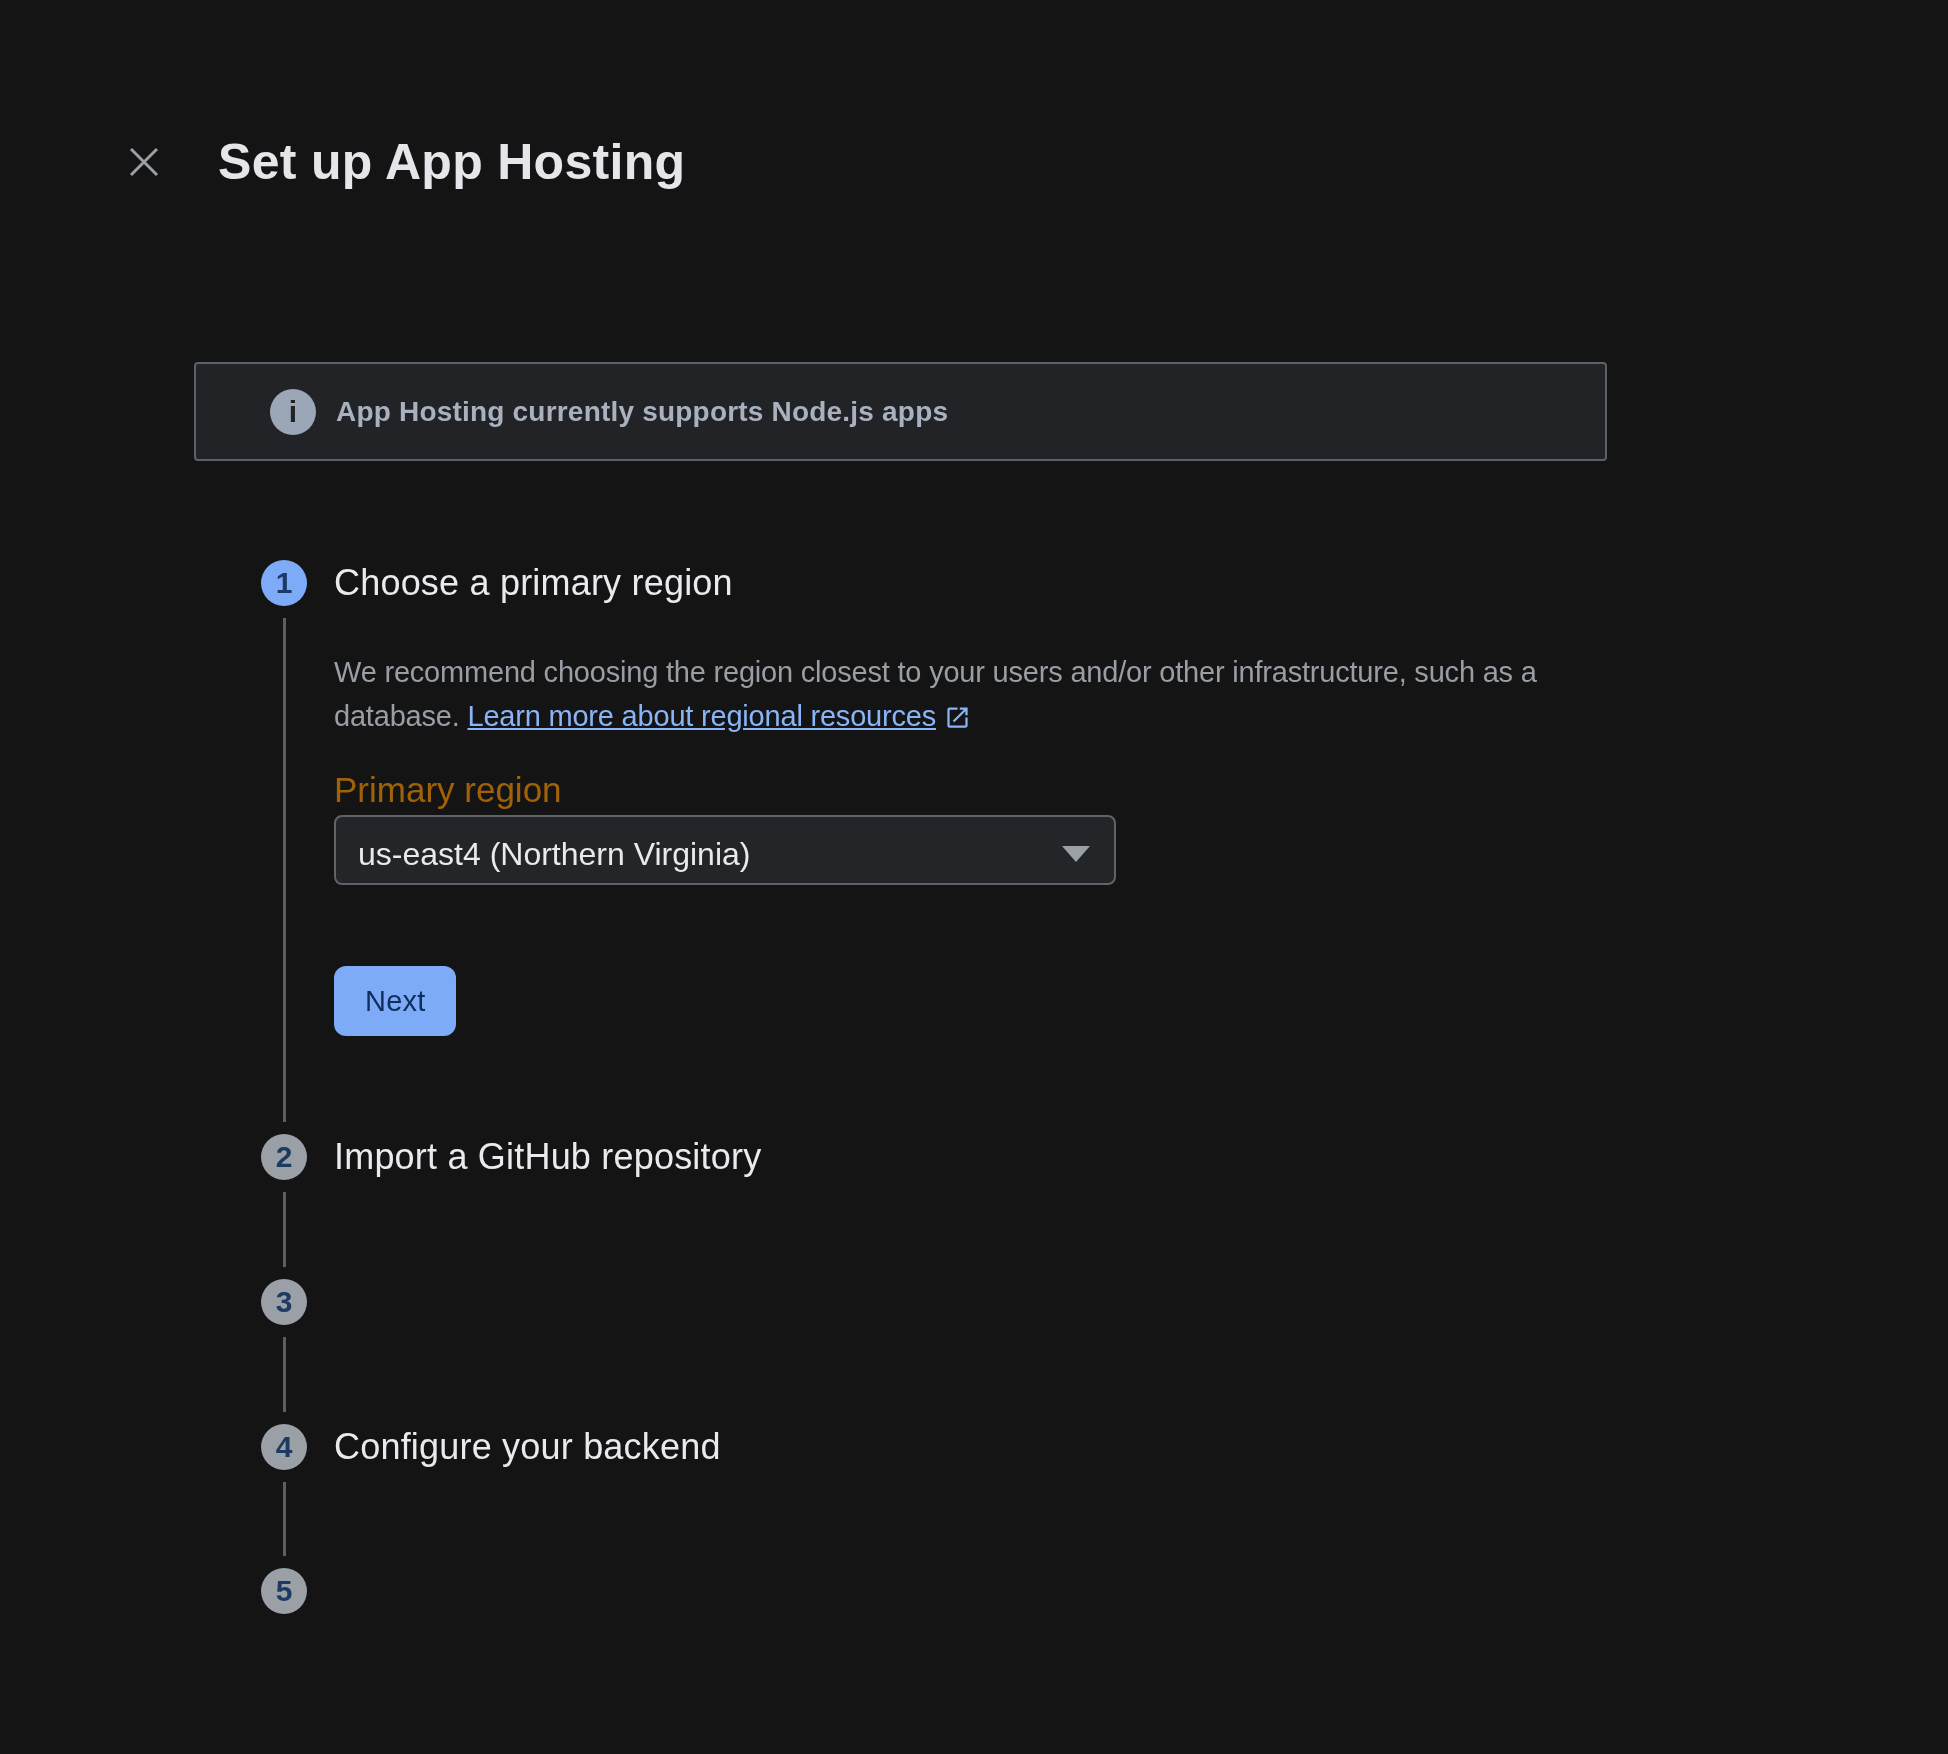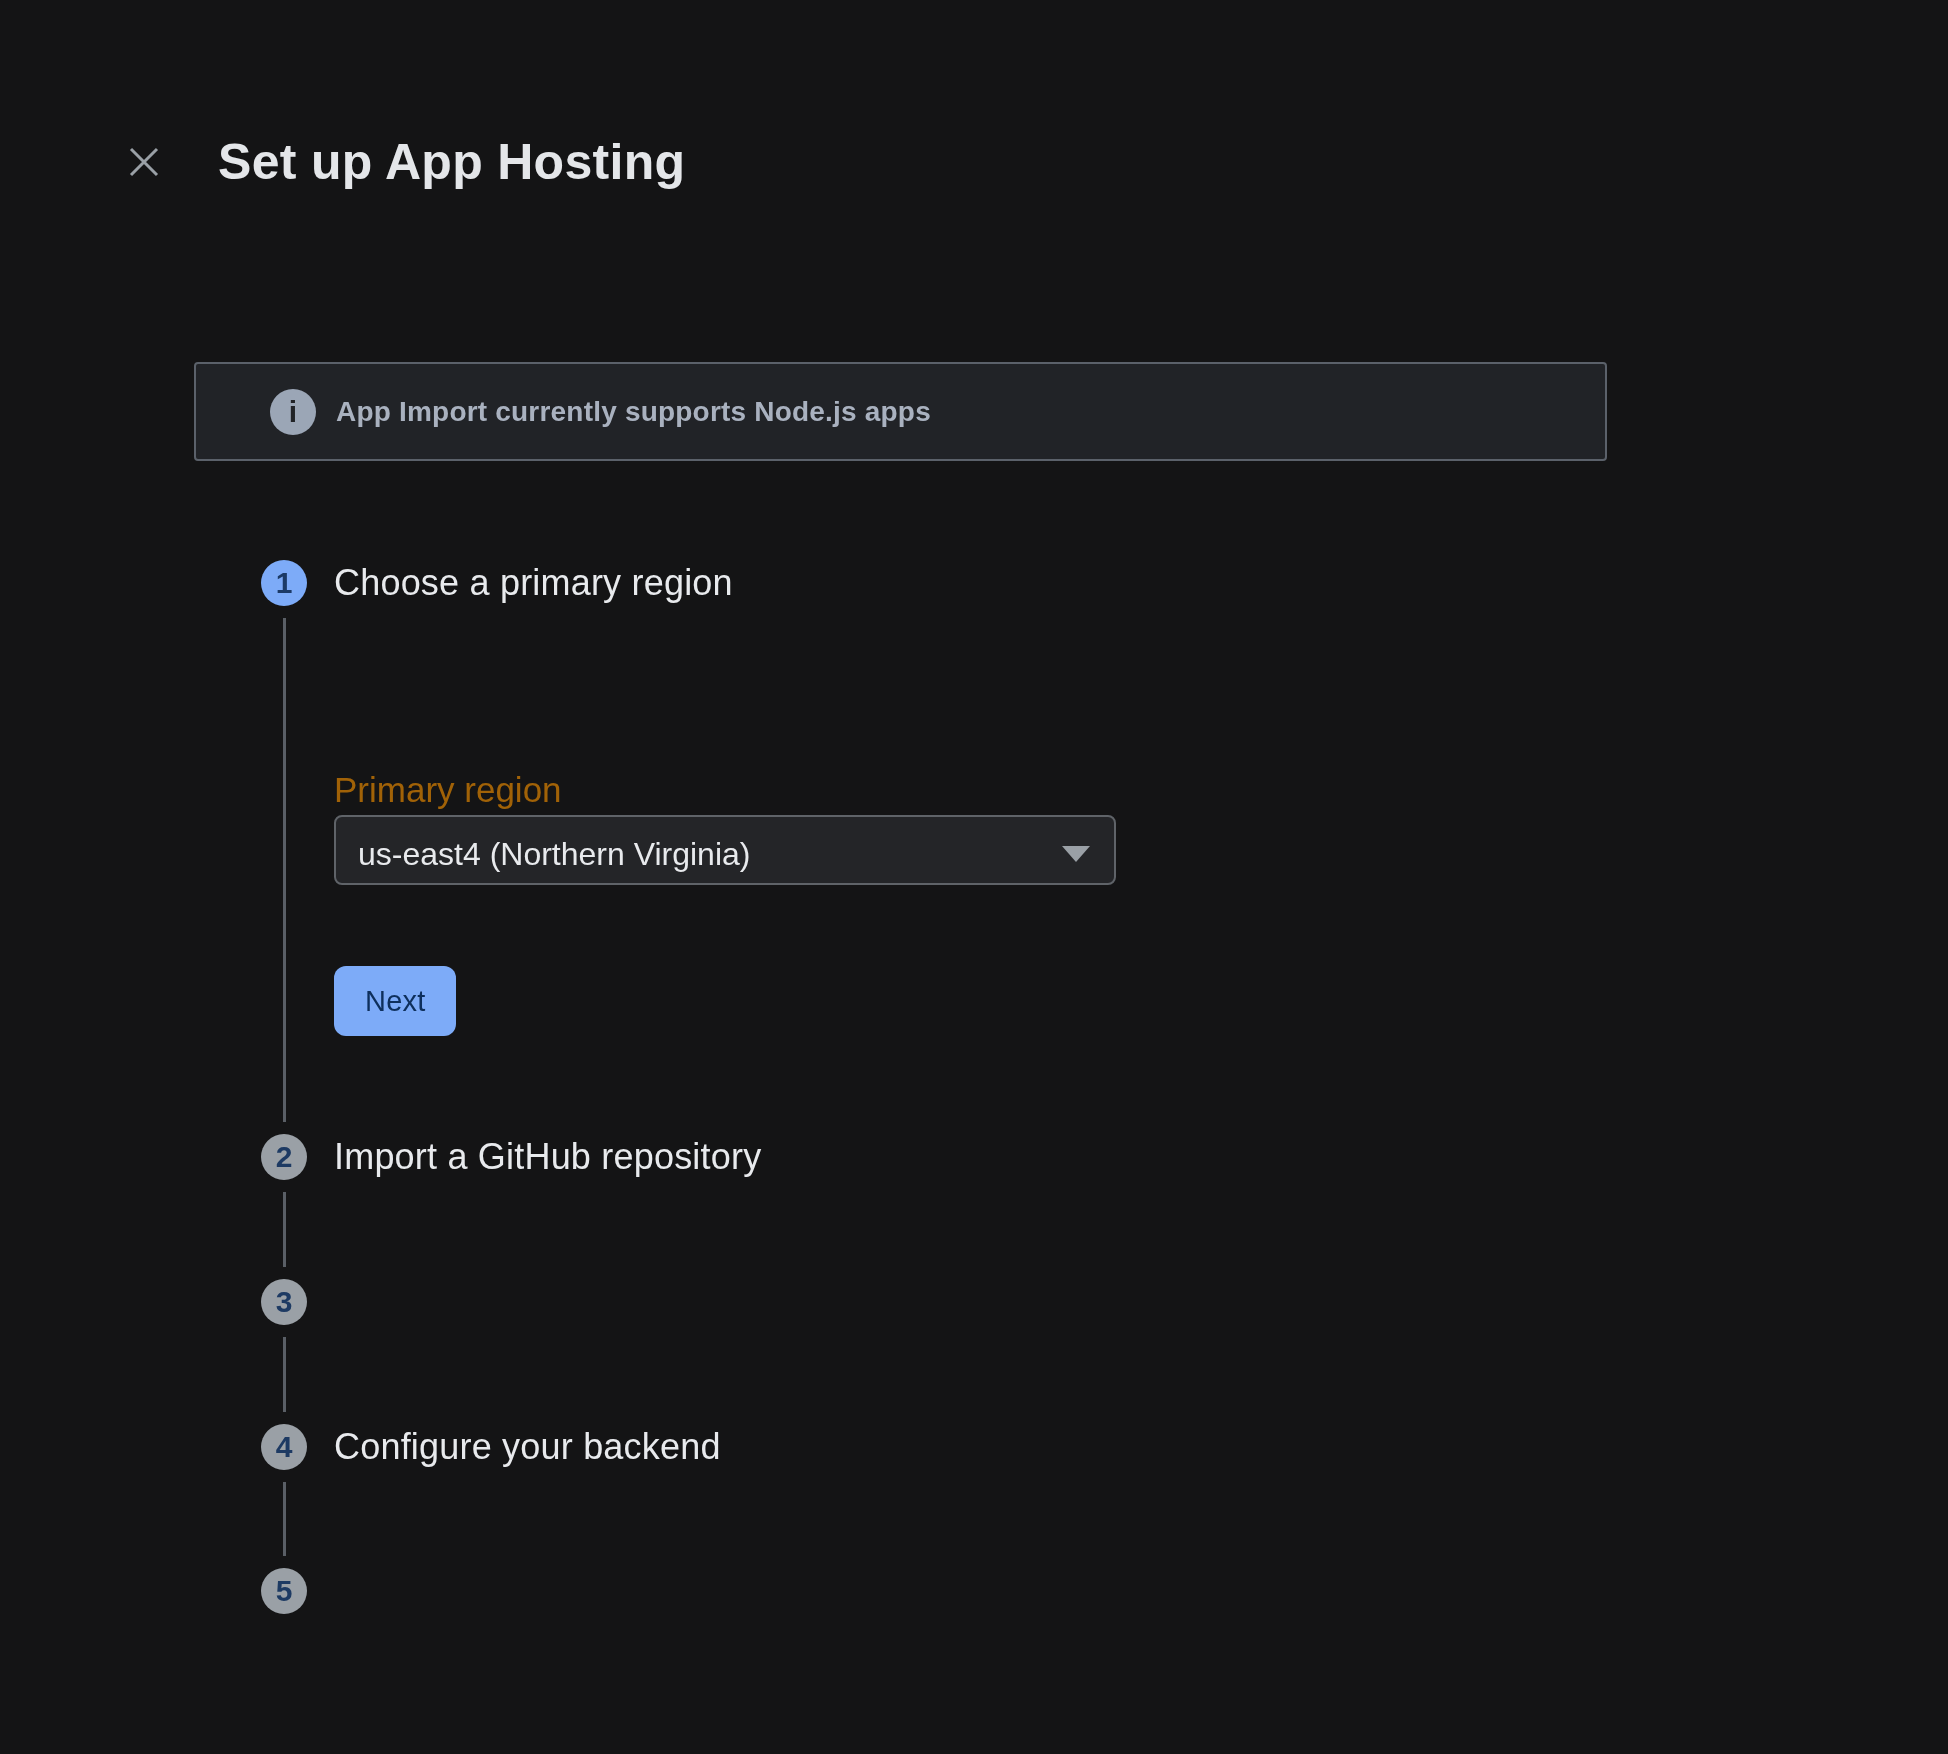--- a/index.html
+++ b/index.html
@@ -96,33 +96,38 @@
 
   <button class="close-btn">
     <svg width="32" height="32" viewBox="0 0 32 32">
       <path d="M3 3 L29 29 M29 3 L3 29" stroke="#9aa0a6" stroke-width="3" fill="none"></path>
     </svg>
   </button>
   <h1 class="page-title">Set up App Hosting</h1>
 
   <div class="banner">
     <span class="info-icon">i</span>
-    <span class="banner-text">App Import currently supports Node.js apps</span>
+    <span class="banner-text">App Hosting currently supports Node.js apps</span>
   </div>
 
   <div class="connector c1"></div>
   <div class="connector c2"></div>
   <div class="connector c3"></div>
   <div class="connector c4"></div>
 
   <div class="step s1">
     <span class="circle">1</span>
     <span class="step-label">Choose a primary region</span>
   </div>
 
+  <p class="desc"><span>We recommend choosing the region closest to your users and/or other infrastructure, such as a database.</span>
+    <a class="learn-link"><span>Learn more about regional resources</span><svg width="27" height="27" viewBox="0 0 24 24" fill="#8ab4f8">
+          <path d="M19 19H5V5h7V3H5a2 2 0 0 0-2 2v14a2 2 0 0 0 2 2h14c1.1 0 2-.9 2-2v-7h-2v7zM14 3v2h3.59l-9.83 9.83 1.41 1.41L19 6.41V10h2V3h-7z"></path>
+        </svg></a>
+  </p>
 
   <div class="field-label">Primary region</div>
 
   <div class="select">
     <span class="select-value">us-east4 (Northern Virginia)</span>
     <span class="select-arrow"></span>
   </div>
 
   <button class="next-btn">Next</button>
 

